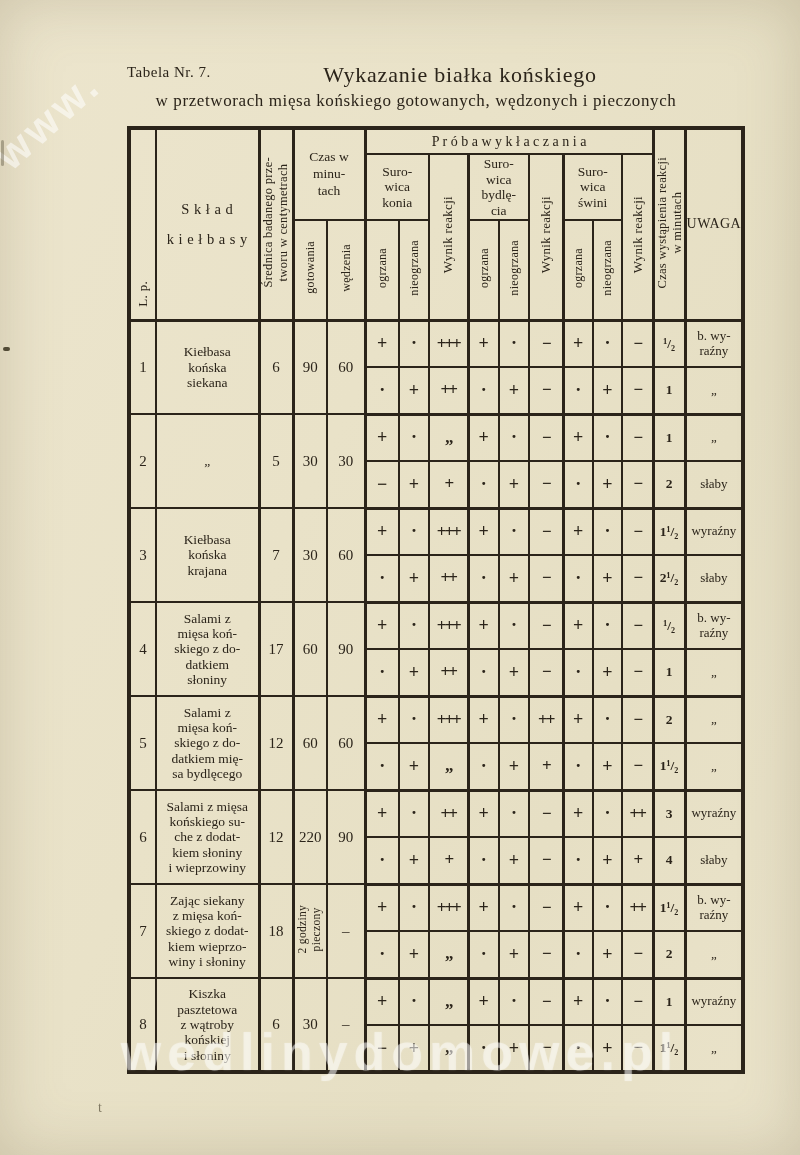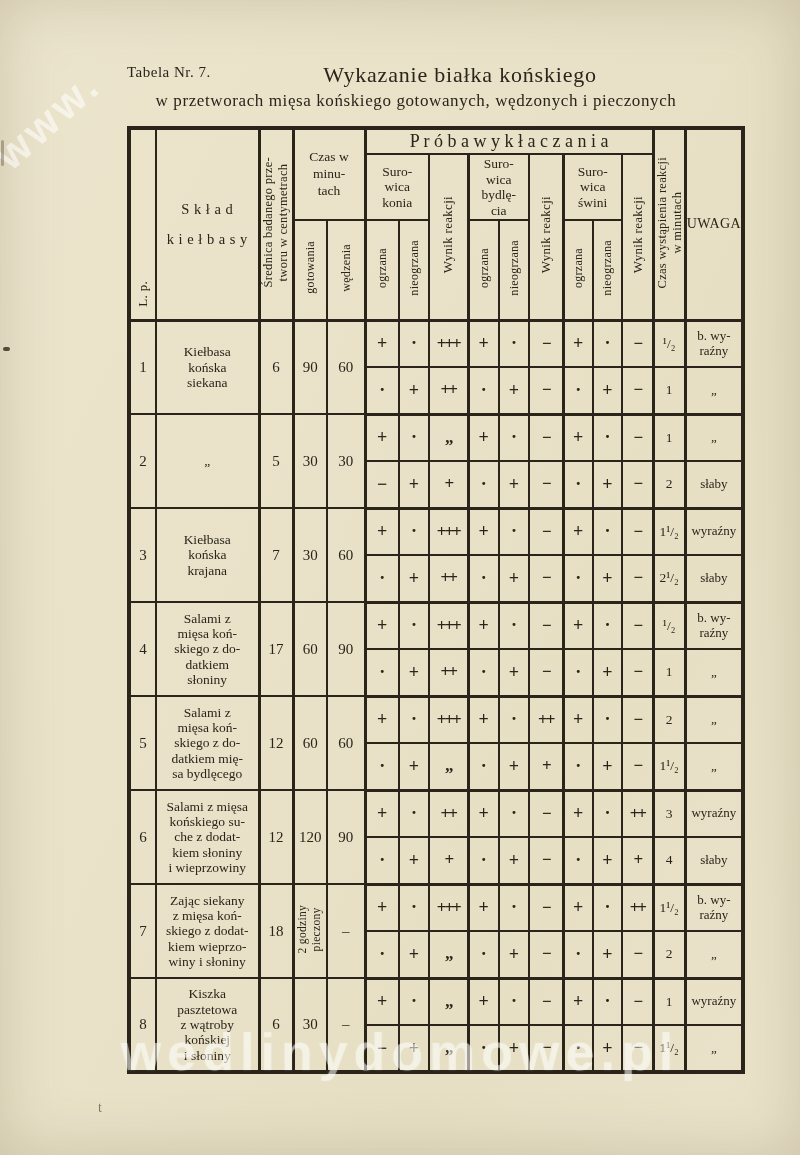--- a/index.html
+++ b/index.html
@@ -41,31 +41,31 @@
     letter-spacing:.3px;
   }
   .bl2{border-left-width:3px;}
   .hb{border-bottom-width:3px;}
   tr.rowend td{border-bottom-width:3px;}
   .mid{border-bottom-width:2px;}
 
   th.lpcell{vertical-align:bottom;padding-bottom:8px;font-size:13px;}
   th.sklad-h{font-size:14.5px;line-height:2.1;letter-spacing:.5px;}
   th.vhead{font-size:12px;}
-  th.proba-h{font-size:18px;border-bottom-width:2px;margin-left:28px;}
+  th.proba-h{font-size:14px;border-bottom-width:2px;margin-left:28px;}
   th.suro-h{font-size:13.5px;line-height:1.15;}
   th.czasw-h{font-size:13.5px;line-height:1.25;}
   th.uwaga-h{font-size:14px;letter-spacing:.5px;}
 
   td.sklad{font-size:13.5px;line-height:1.14;padding:2px 1px;}
   td.num{font-size:15px;}
   td.mark{font-size:18px;font-weight:bold;}
   td.wyn{letter-spacing:-2px;font-size:17px;}
   td.uwaga{font-size:13px;line-height:1.15;}
-  td.czasv{font-size:13.5px;font-weight:normal;}
+  td.czasv{font-size:13.5px;font-weight:bold;}
   .vert.small{font-size:11.5px;font-weight:normal;}
 
   .wm-corner{
     position:absolute;left:-14px;top:96px;transform:rotate(-42deg);
     font-family:"Liberation Sans",sans-serif;font-weight:bold;
     font-size:42px;color:rgba(255,255,255,.55);letter-spacing:4px;user-select:none;
   }
   .wm-bottom{
     position:absolute;left:0;right:0;top:1022px;text-align:center;
     font-family:"Liberation Sans",sans-serif;font-weight:bold;
@@ -318,21 +318,21 @@
           <td class="uwaga pre bl2">„</td>
         </tr>
         <tr>
           <td class="num" rowspan="2">6</td>
           <td class="sklad pre" rowspan="2">Salami z mięsa
 końskiego su-
 che z dodat-
 kiem słoniny
 i wieprzowiny</td>
           <td class="num bl2" rowspan="2">12</td>
-          <td class="num bl2" rowspan="2">120</td>
+          <td class="num bl2" rowspan="2">220</td>
           <td class="num" rowspan="2">90</td>
           <td class="mark bl2 mid">+</td>
           <td class="mark mid">·</td>
           <td class="mark wyn mid">++</td>
           <td class="mark bl2 mid">+</td>
           <td class="mark mid">·</td>
           <td class="mark wyn mid">−</td>
           <td class="mark bl2 mid">+</td>
           <td class="mark mid">·</td>
           <td class="mark wyn mid">++</td>

